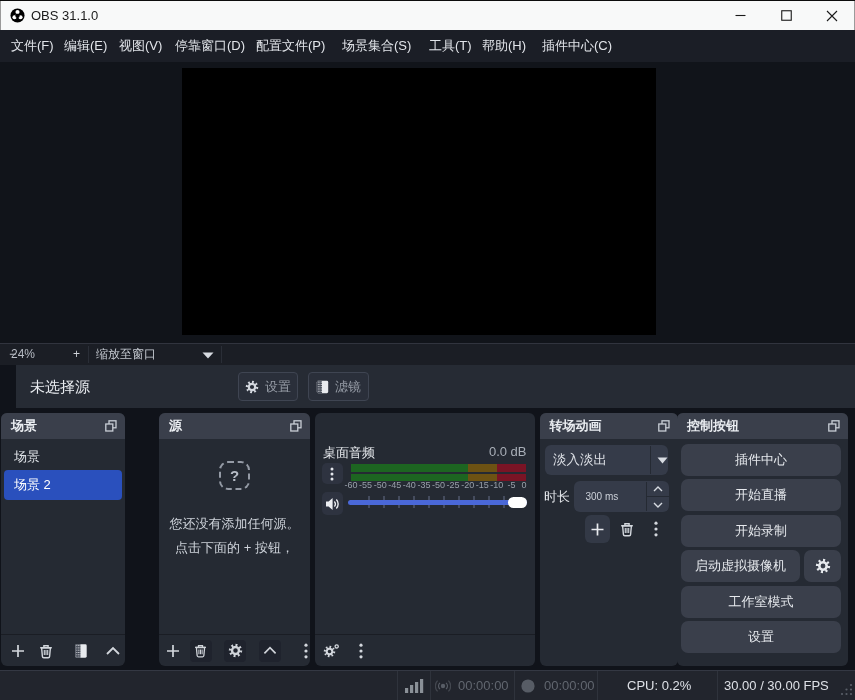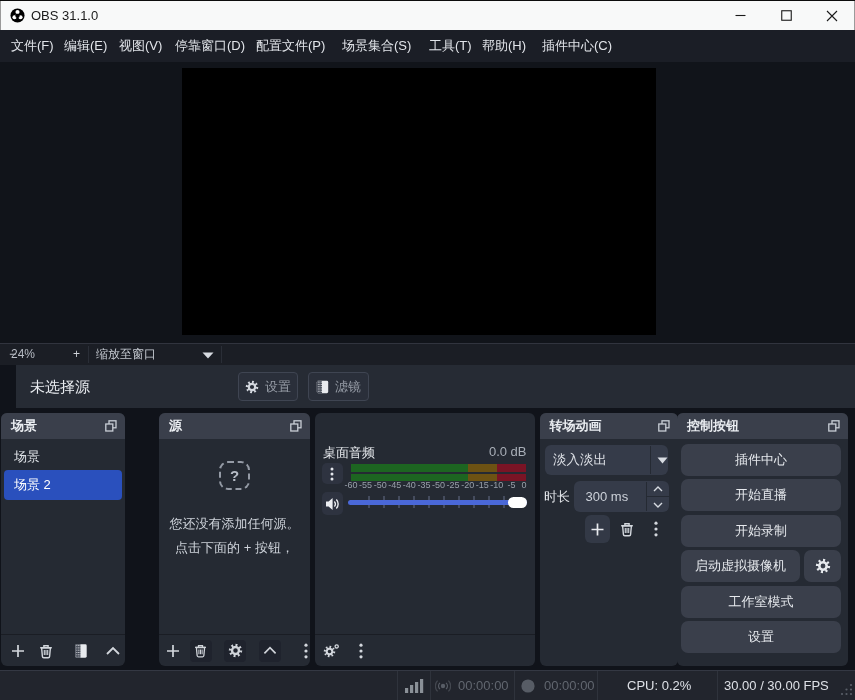--- a/index.html
+++ b/index.html
@@ -72,21 +72,21 @@
   #vol-track { position:absolute; left:0; top:3.5px; width:179px; height:5px; border-radius:2.5px; background:#4a68d8; }
   #vol-handle { position:absolute; right:0; top:0.5px; width:19px; height:11px; border-radius:5.5px; background:#fff; }
 
   
   #trans-combo { position:absolute; left:5px; top:6px; width:123.5px; height:30px; background:#353b49; border-radius:6px; }
   #trans-combo .combo-text { position:absolute; left:8.5px; top:0; height:30px; line-height:30px; font-size:13.5px; color:#dde0e6; white-space:nowrap; }
   #trans-combo .combo-sep { position:absolute; left:105.5px; top:1px; width:1px; height:28px; background:#252a33; }
   #trans-combo .combo-arrow { position:absolute; left:112px; top:12px; }
   #duration-label { position:absolute; left:4.5px; top:42px; height:31px; line-height:31px; font-size:13px; color:#e4e7eb; }
   #duration-spin { position:absolute; left:34.5px; top:42px; width:95px; height:31px; background:#353b49; border-radius:6px; }
-  #duration-spin .spin-text { position:absolute; left:11.5px; top:0; height:22px; line-height:31px; font-size:13px; color:#ccd1d9; }
+  #duration-spin .spin-text { position:absolute; left:11.5px; top:0; height:22px; line-height:31px; font-size:10px; color:#ccd1d9; }
   #duration-spin .spin-sep { position:absolute; left:71.5px; top:1px; width:1px; height:29px; background:#252a33; }
   #duration-spin .spin-hdiv { position:absolute; left:71.5px; top:15px; width:23.5px; height:1px; background:#252a33; }
   .spin-arrow { position:absolute; left:77px; width:13px; height:9px; display:flex; align-items:center; justify-content:center; }
   #trans-add { position:absolute; left:45.5px; top:76px; width:25px; height:28px; background:#333946; border-radius:6px;
     display:flex; align-items:center; justify-content:center; }
   .trans-flat { position:absolute; display:flex; align-items:center; justify-content:center; }
 
   
   #controls-body { position:absolute; left:4px; right:4px; top:30.5px; }
   .ctl-row { position:absolute; left:0; width:160px; height:32px; }

